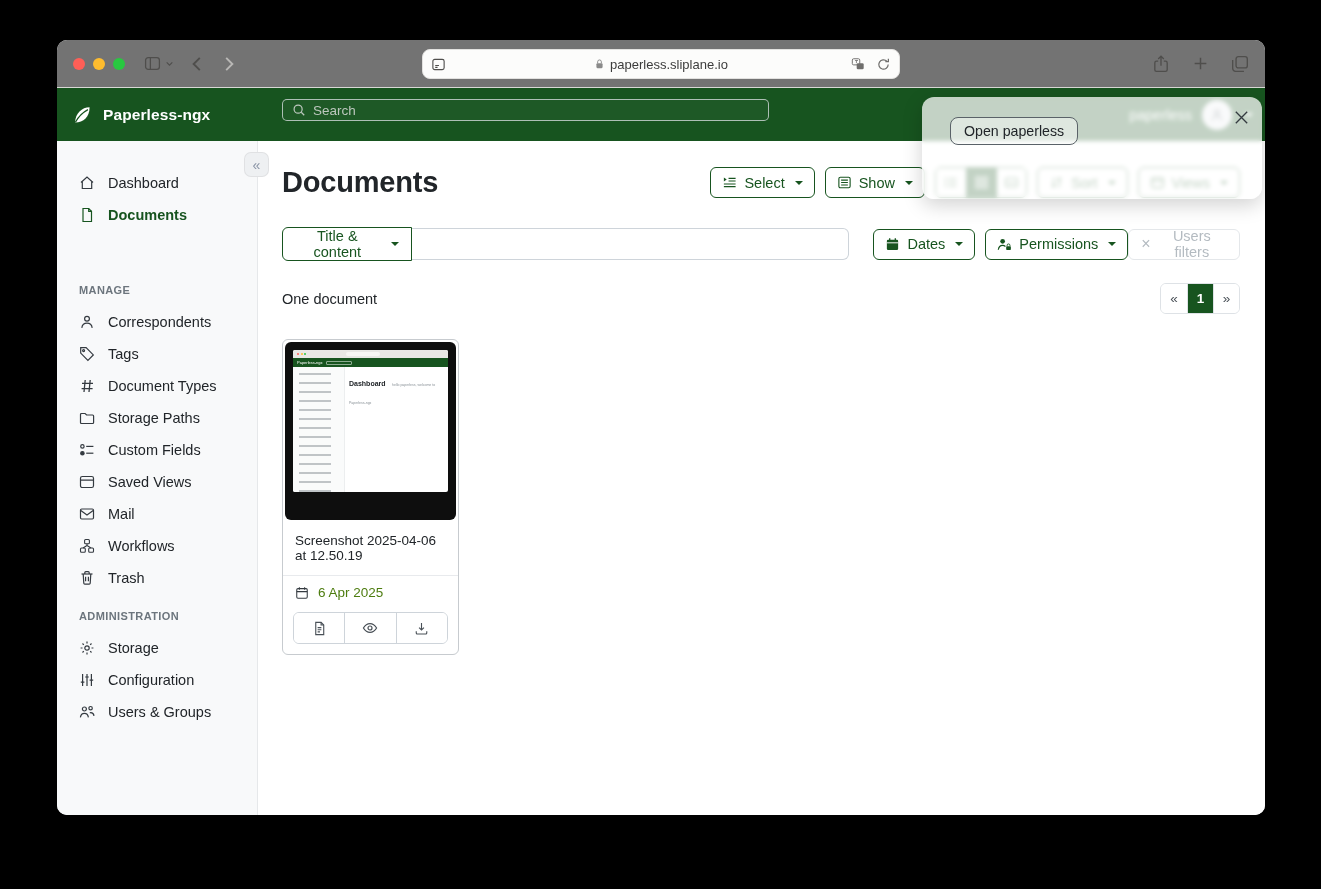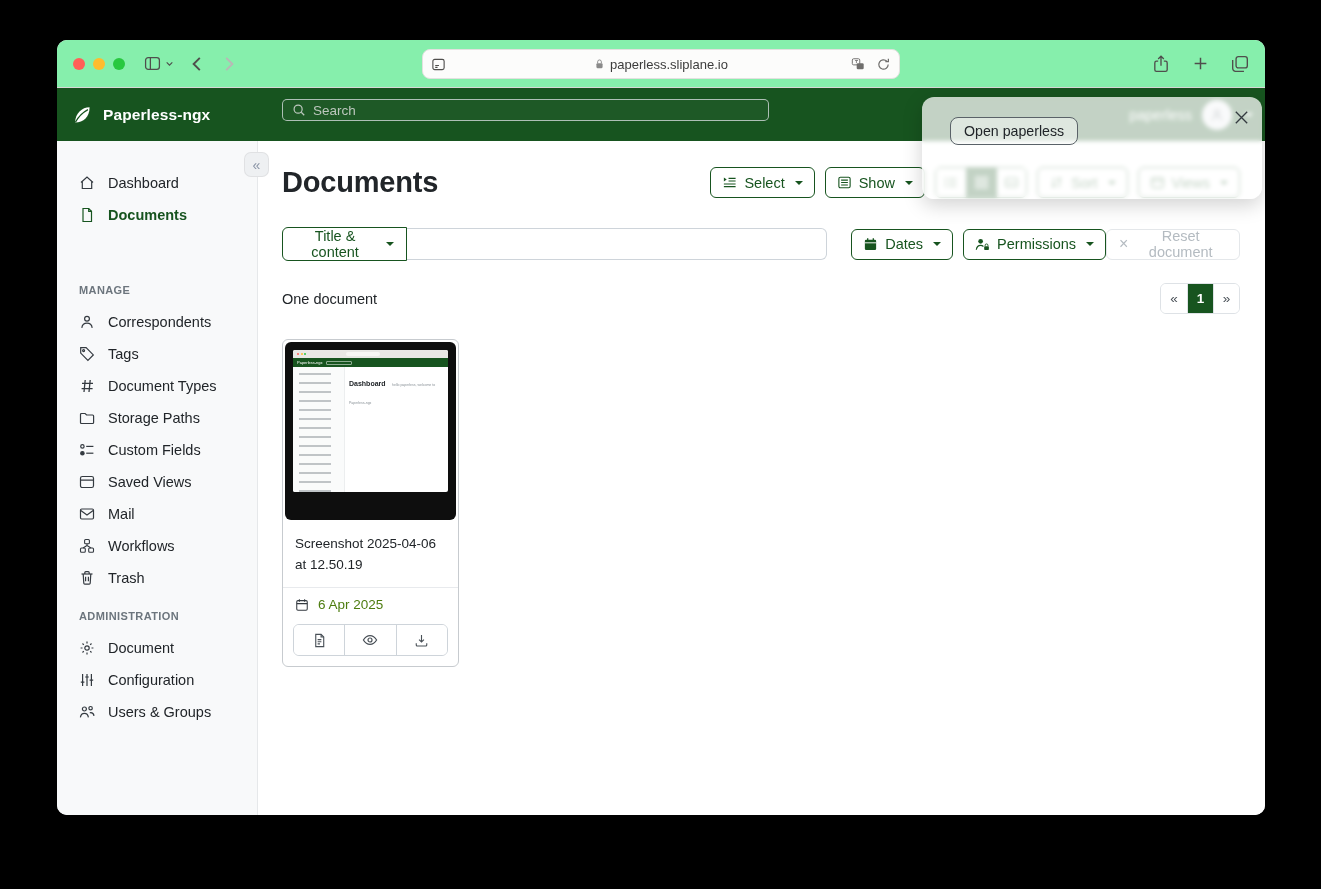--- a/index.html
+++ b/index.html
@@ -3,21 +3,21 @@
 <meta charset="utf-8">
 <style>
   * { margin:0; padding:0; box-sizing:border-box; }
   html,body { width:1321px; height:889px; }
   body { background:#000; font-family:"Liberation Sans", sans-serif; position:relative; overflow:hidden; }
 
   .window { position:absolute; left:57px; top:40px; width:1208px; height:775px;
             border-radius:10px; overflow:hidden; background:#fff; }
 
   
-  .browser-bar { height:48px; background:#86efac; border-bottom:1px solid #d9d8d6;
+  .browser-bar { height:48px; background:#737373; border-bottom:1px solid #d9d8d6;
                  display:flex; align-items:center; padding:0 16px; position:relative; }
   .traffic { display:flex; gap:8px; margin-right:18px; }
   .tl { width:12px; height:12px; border-radius:50%; }
   .nav-ic { color:#4f4e4c; display:flex; align-items:center; }
   .nav-ic.dim { color:#b9b8b6; }
   .chrome-left { display:flex; align-items:center; gap:14px; }
   .url-pill { position:absolute; left:50%; transform:translateX(-50%); top:9px;
               width:478px; height:30px; background:#fcfcfb; border:1px solid #e2e1df;
               border-radius:8px; display:flex; align-items:center; padding:0 8px; }
   .url-center { position:absolute; left:0; right:0; display:flex; align-items:center;
@@ -106,21 +106,21 @@
                  padding:0 4px; gap:3px; flex-shrink:0; }
   .mini-brand { color:#fff; font-size:4px; white-space:nowrap; }
   .mini-search { width:26px; height:4px; border:0.5px solid rgba(255,255,255,.5); border-radius:1px; }
   .mini-body { flex:1; display:flex; }
   .mini-side { width:52px; background:#fafbfb; border-right:1px solid #eceeef; padding:5px 5px;
                background-image:repeating-linear-gradient(180deg, #c0c4c7 0px, #c0c4c7 2px, transparent 2px, transparent 9px);
                background-size:32px 100%; background-position:6px 6px; background-repeat:no-repeat; }
   .mini-main { flex:1; padding:5px 4px; }
   .mini-h { font-size:7px; font-weight:700; color:#212529; display:inline; }
   .mini-sub { font-size:3.5px; color:#8a9298; display:inline; margin-left:2px; }
-  .doc-title { padding:11px 12px 12px; font-size:13.5px; line-height:21px; color:#212529; cursor:pointer; }
+  .doc-title { padding:11px 12px 12px; font-size:13.5px; line-height:15px; color:#212529; cursor:pointer; }
   .doc-date-row { border-top:1px solid #e8eaed; padding:9px 12px; display:flex;
                   align-items:center; gap:9px; font-size:13.5px; color:#4d7c0f; }
   .doc-actions { display:flex; border:1px solid #ced4da; border-radius:6px;
                  margin:3px 10px 10px; overflow:hidden; }
   .da-btn { flex:1; height:30px; background:#fff; border:none; display:flex; align-items:center;
             justify-content:center; color:#495057; cursor:pointer; }
   .da-btn + .da-btn { border-left:1px solid #ced4da; }
 
   
   .toast { position:absolute; right:3px; top:57px; width:340px; height:102px;
@@ -331,21 +331,21 @@
         <span>Trash</span>
       </div>
 
       <div class="section-label admin">ADMINISTRATION</div>
 
       <div class="nav-item">
         <svg class="ic" width="16" height="16" viewBox="0 0 16 16" fill="none" stroke="currentColor" stroke-width="1.2">
             <circle cx="8" cy="8" r="2.2"></circle>
             <path d="M8 1.6v1.9M8 12.5v1.9M1.6 8h1.9M12.5 8h1.9M3.5 3.5l1.3 1.3M11.2 11.2l1.3 1.3M12.5 3.5l-1.3 1.3M4.8 11.2l-1.3 1.3"></path>
           </svg>
-        <span>Document</span>
+        <span>Storage</span>
       </div>
       <div class="nav-item">
         <svg class="ic" width="16" height="16" viewBox="0 0 16 16" fill="none" stroke="currentColor" stroke-width="1.2">
             <path d="M3.6 2v12M8 2v12M12.4 2v12"></path>
             <path d="M1.8 10.2h3.6M6.2 5h3.6M10.6 8.2h3.6"></path>
           </svg>
         <span>Configuration</span>
       </div>
       <div class="nav-item">
         <svg class="ic" width="16" height="16" viewBox="0 0 16 16" fill="none" stroke="currentColor" stroke-width="1.2">
@@ -440,21 +440,21 @@
               <circle cx="6" cy="4.6" r="2.5" fill="currentColor"></circle>
               <path d="M1.4 13.6c.4-3 2.2-4.6 4.6-4.6 1.2 0 2.2.4 3 1.1" fill="none" stroke="currentColor" stroke-width="1.3"></path>
               <rect x="9.8" y="9.8" width="5" height="4" rx="0.8" fill="currentColor"></rect>
               <path d="M10.8 9.8V8.9a1.5 1.5 0 0 1 3 0v0.9" fill="none" stroke="currentColor" stroke-width="1"></path>
             </svg>
           <span>Permissions</span>
             <span class="caret"></span>
         </button>
         <button class="btn-reset">
           <span style="font-size:16px;line-height:1;">×</span>
-          <span>Reset document</span>
+          <span>Users filters</span>
         </button>
       </div>
 
       <div class="count-row">
         <span class="count-text">One document</span>
         <div class="pagination">
           <span class="pg-cell">«</span>
           <span class="pg-cell active">1</span>
           <span class="pg-cell">»</span>
         </div>

